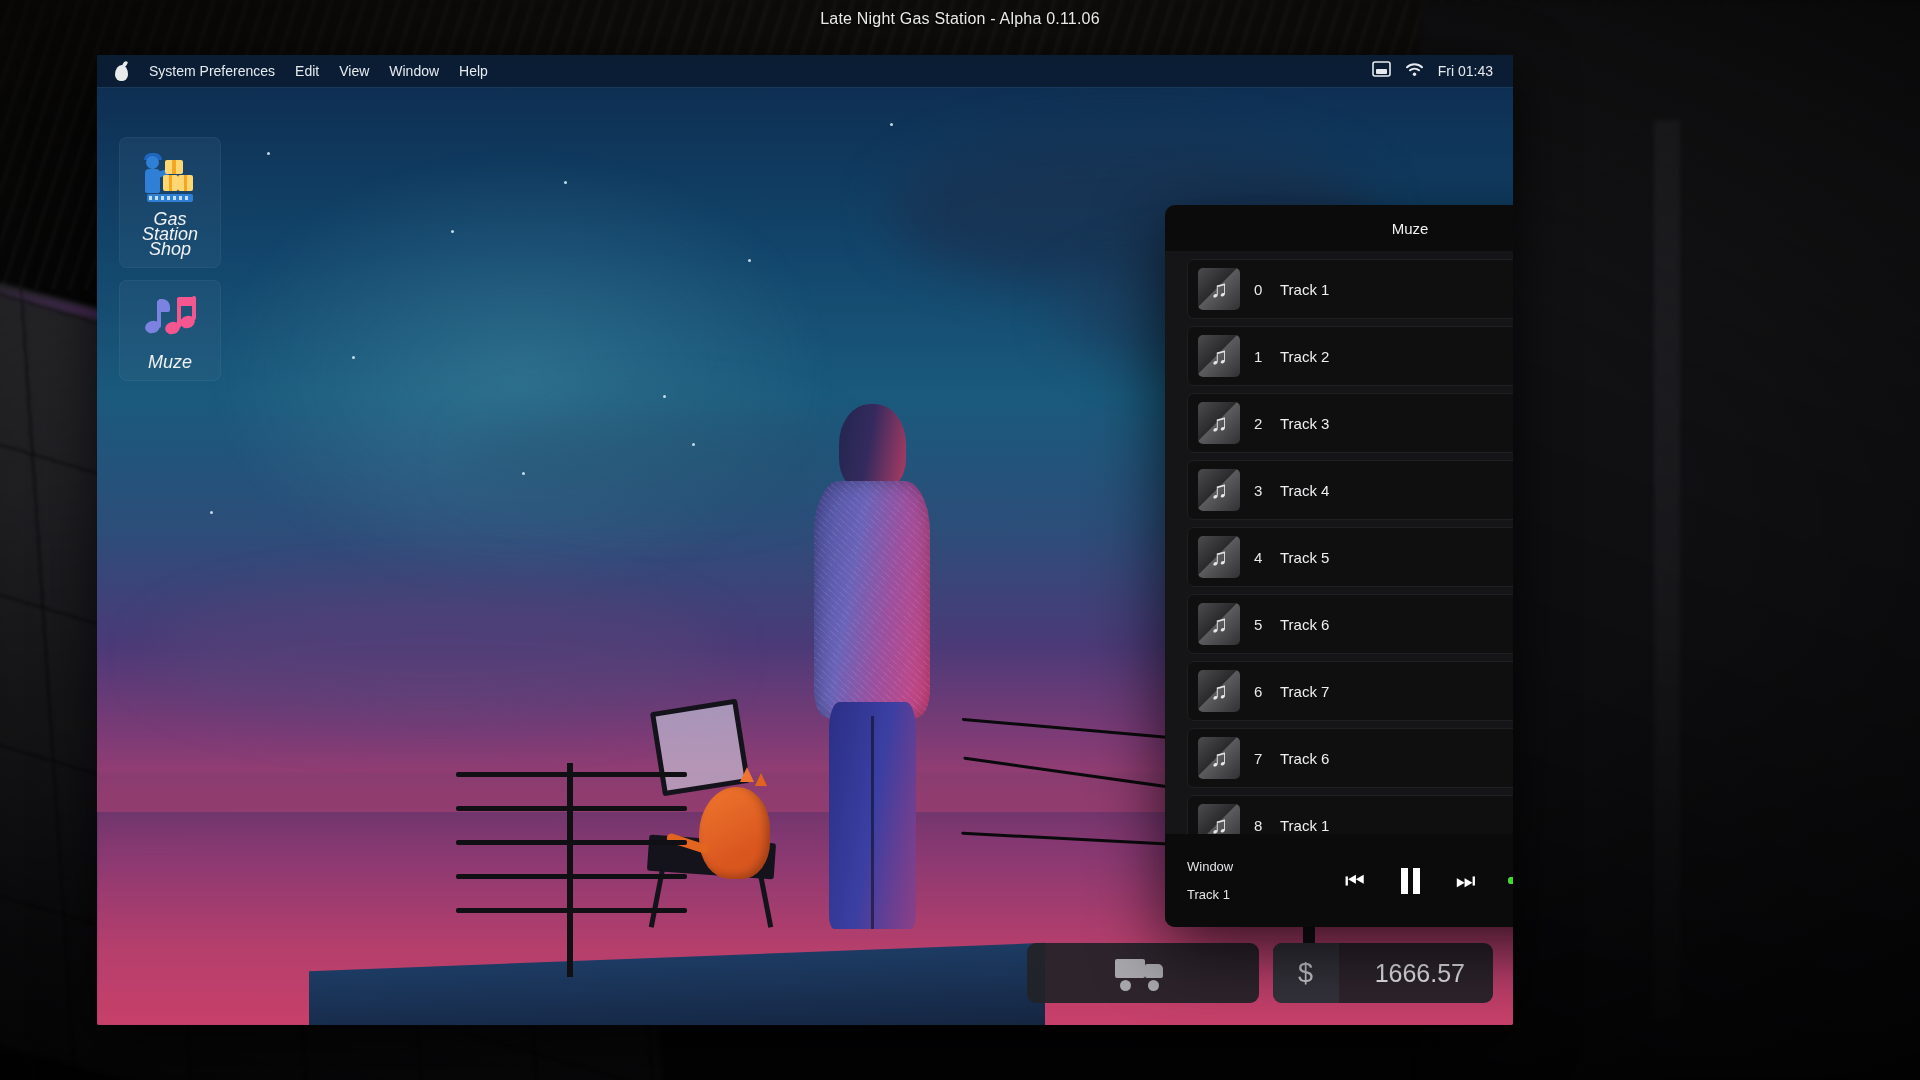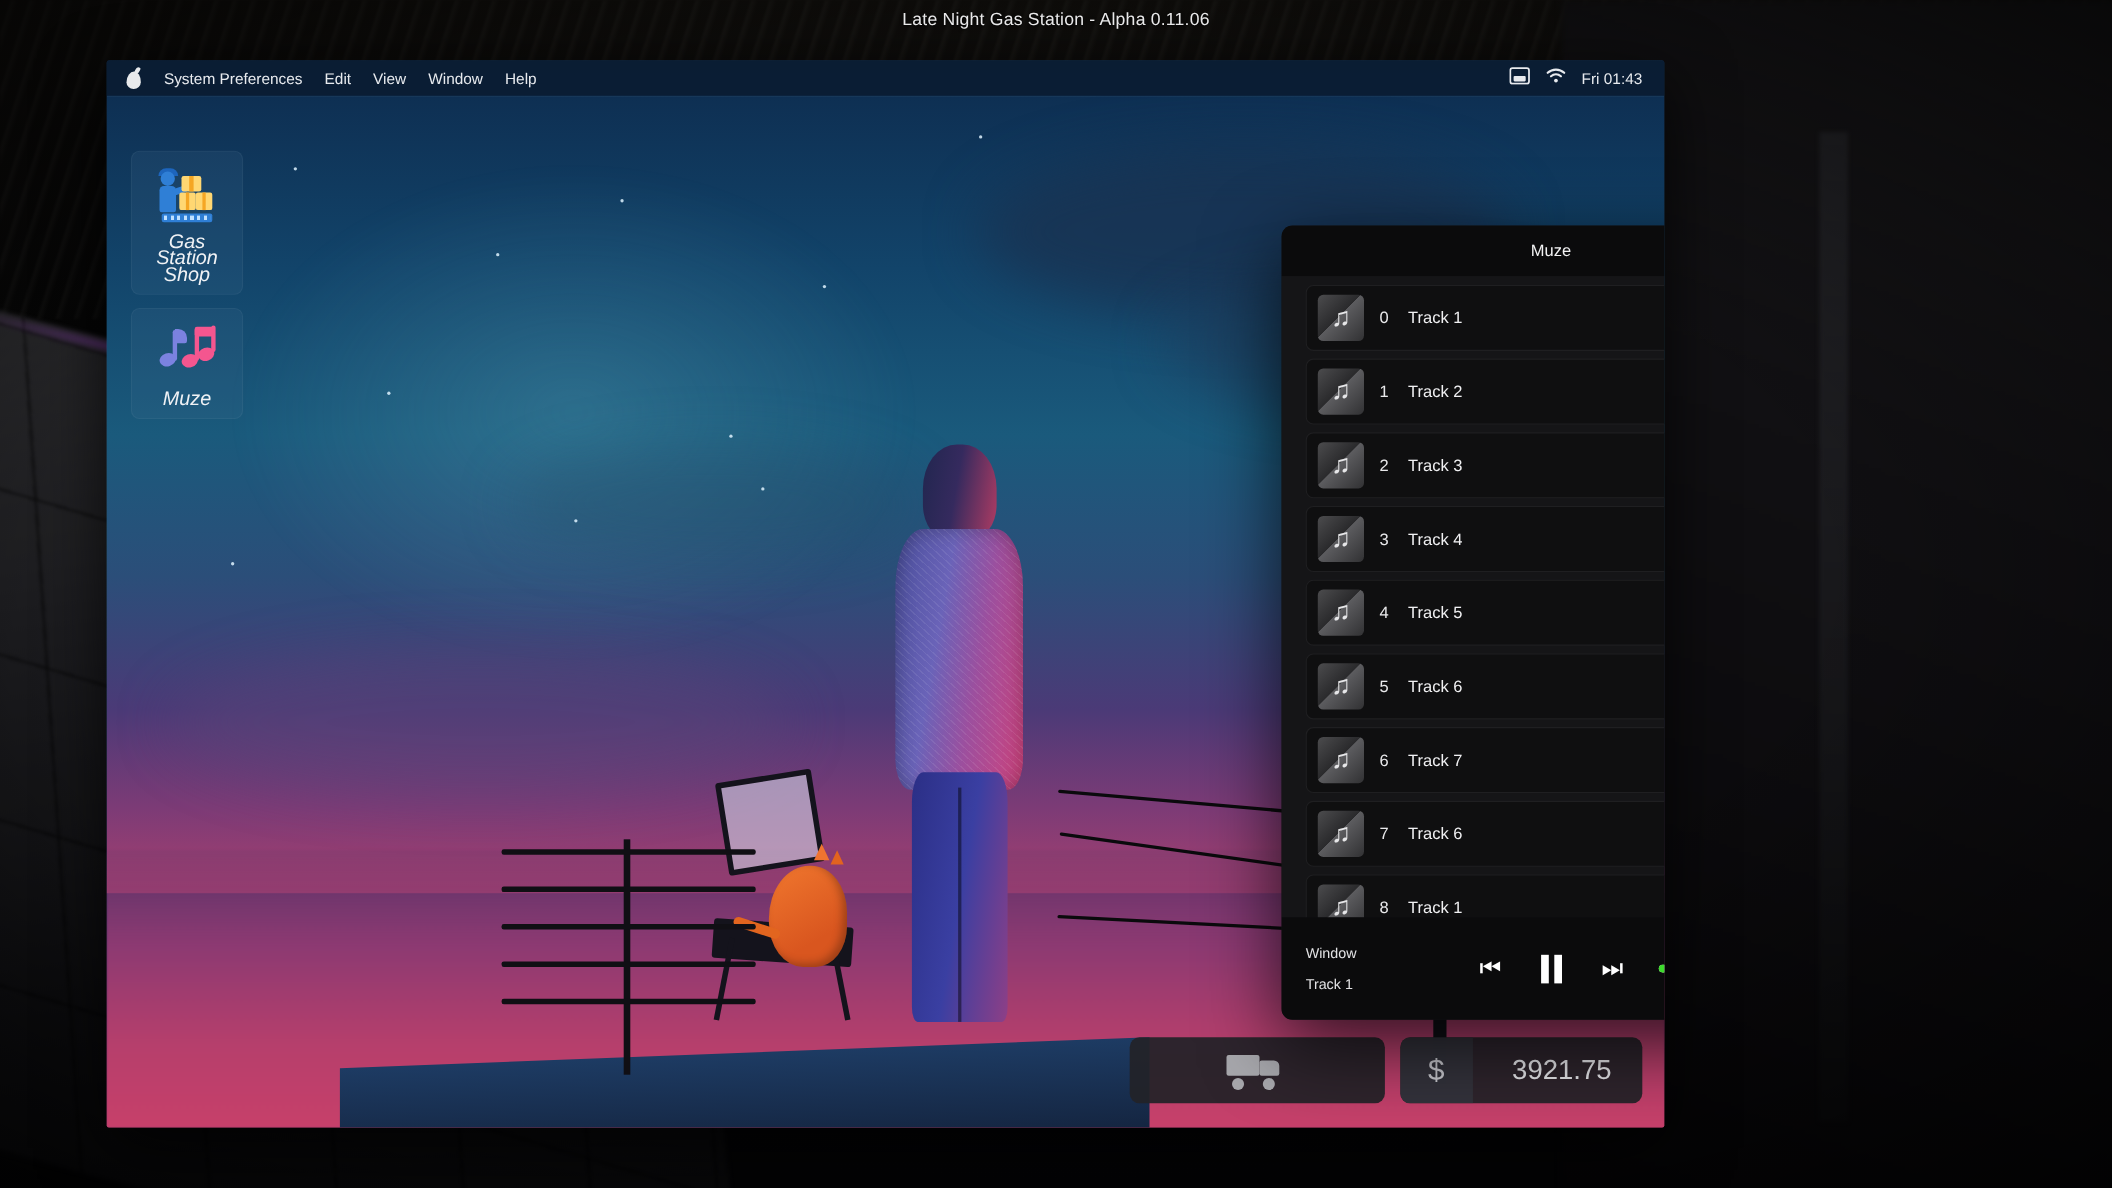--- a/index.html
+++ b/index.html
@@ -476,17 +476,17 @@
     <div class="hud-panel" id="hud-truck">
       <div class="truck-ico">
         <div class="tr-box"></div>
           <div class="tr-cab"></div>
         <div class="tr-w" style="left:5px"></div>
           <div class="tr-w" style="left:33px"></div>
       </div>
     </div>
     <div class="hud-panel" id="hud-money">
       <div class="money-icon">$</div>
-      <div class="money-val">3921.75</div>
+      <div class="money-val">1666.57</div>
     </div>
   </div>
 
 </div>
 
 </body></html>

